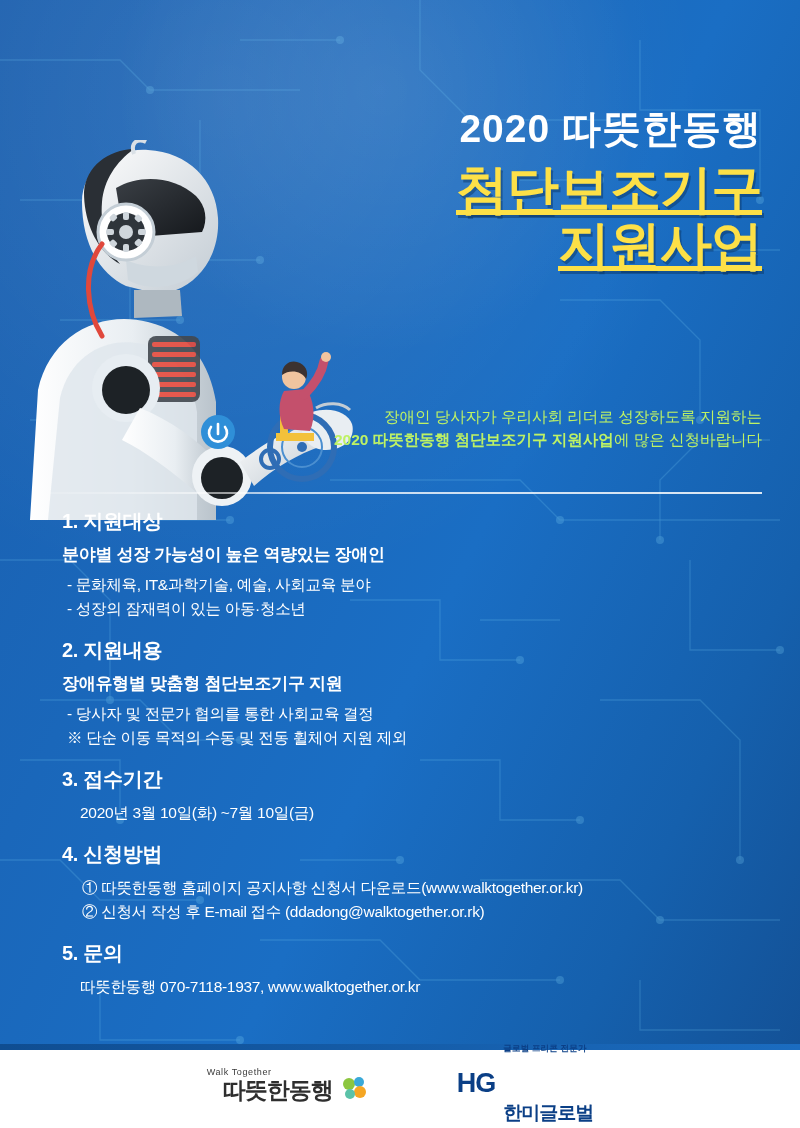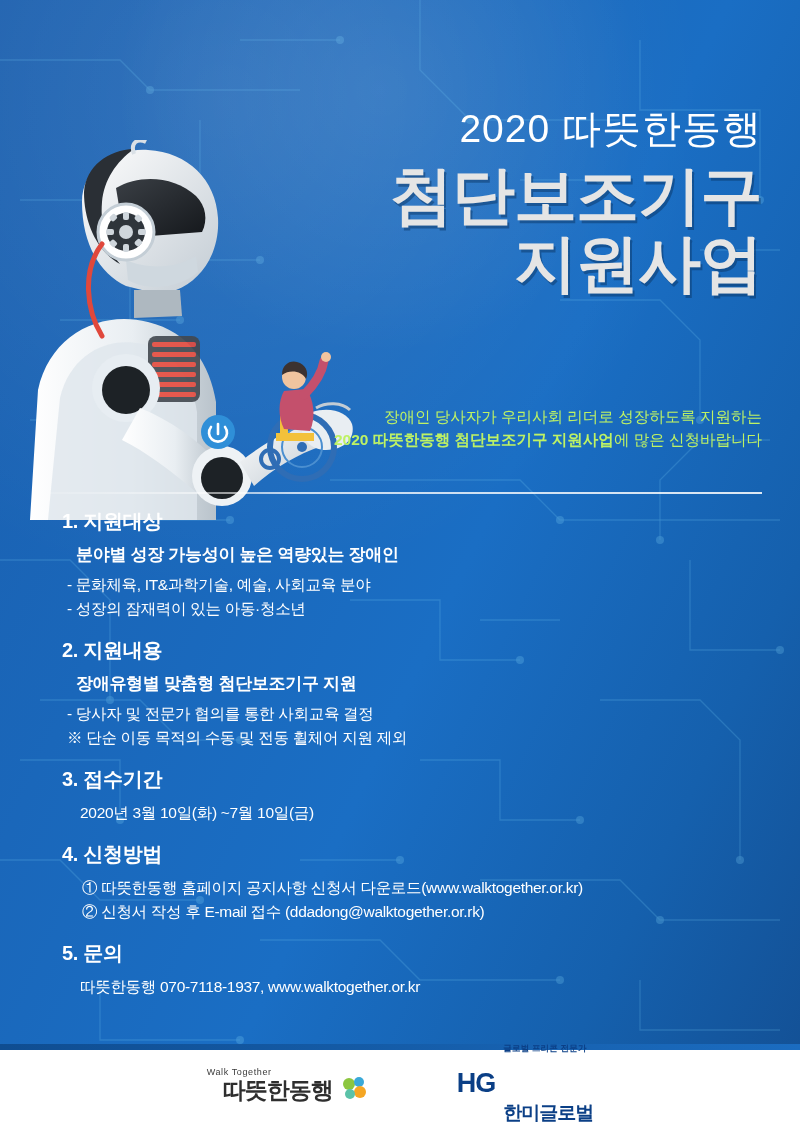--- a/index.html
+++ b/index.html
@@ -79,34 +79,35 @@
   .header {
     position: absolute;
     right: 38px;
     top: 108px;
     width: 470px;
     text-align: right;
   }
   .year-line {
     color: #ffffff;
     font-size: 39px;
-    font-weight: normal;
+    font-weight: bold;
     letter-spacing: 1px;
     line-height: 1.1;
     margin-bottom: 10px;
     white-space: nowrap;
   }
   .title-main {
-    color: #e5e5e5;
-    font-weight: bold;
-    font-size: 63px;
+    color: #fde047;
+    font-weight: bold;
+    font-size: 52px;
     line-height: 1.08;
     letter-spacing: -1px;
     text-shadow: 2px 3px 0 rgba(8,48,94,0.45);
     white-space: nowrap;
+    text-decoration: underline;
   }
   .title-main .l2 {
     display: block;
   }
 
   .subtitle-block {
     position: absolute;
     right: 38px;
     top: 405px;
     width: 470px;
@@ -146,21 +147,20 @@
   .sec-head {
     font-size: 20px;
     font-weight: bold;
     color: #ffffff;
     margin-bottom: 8px;
     letter-spacing: -0.3px;
   }
   .sec-strong {
     font-size: 17px;
     font-weight: bold;
-    margin-left: 14px;
     margin-bottom: 7px;
     letter-spacing: -0.3px;
   }
   .sec-line {
     font-size: 15.5px;
     margin-left: 5px;
     line-height: 1.55;
     letter-spacing: -0.3px;
   }
   .sec-line.indent-more { margin-left: 20px; }

